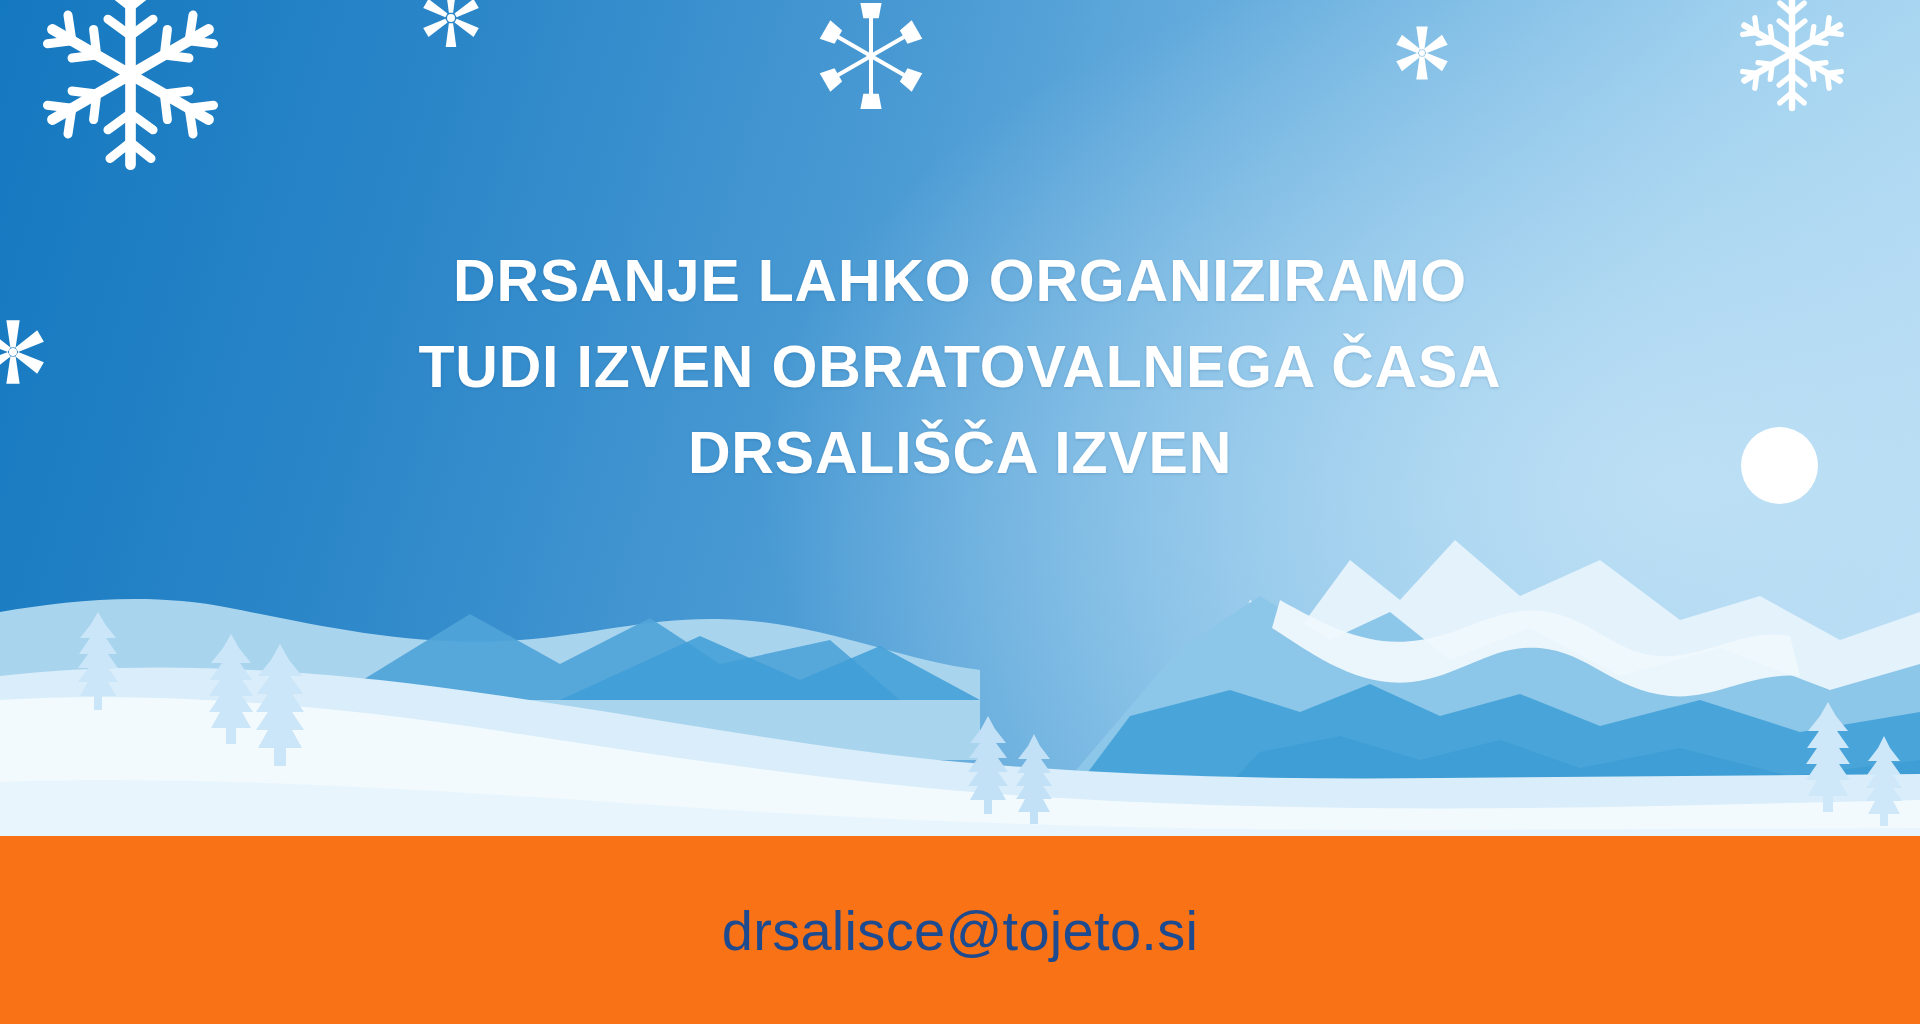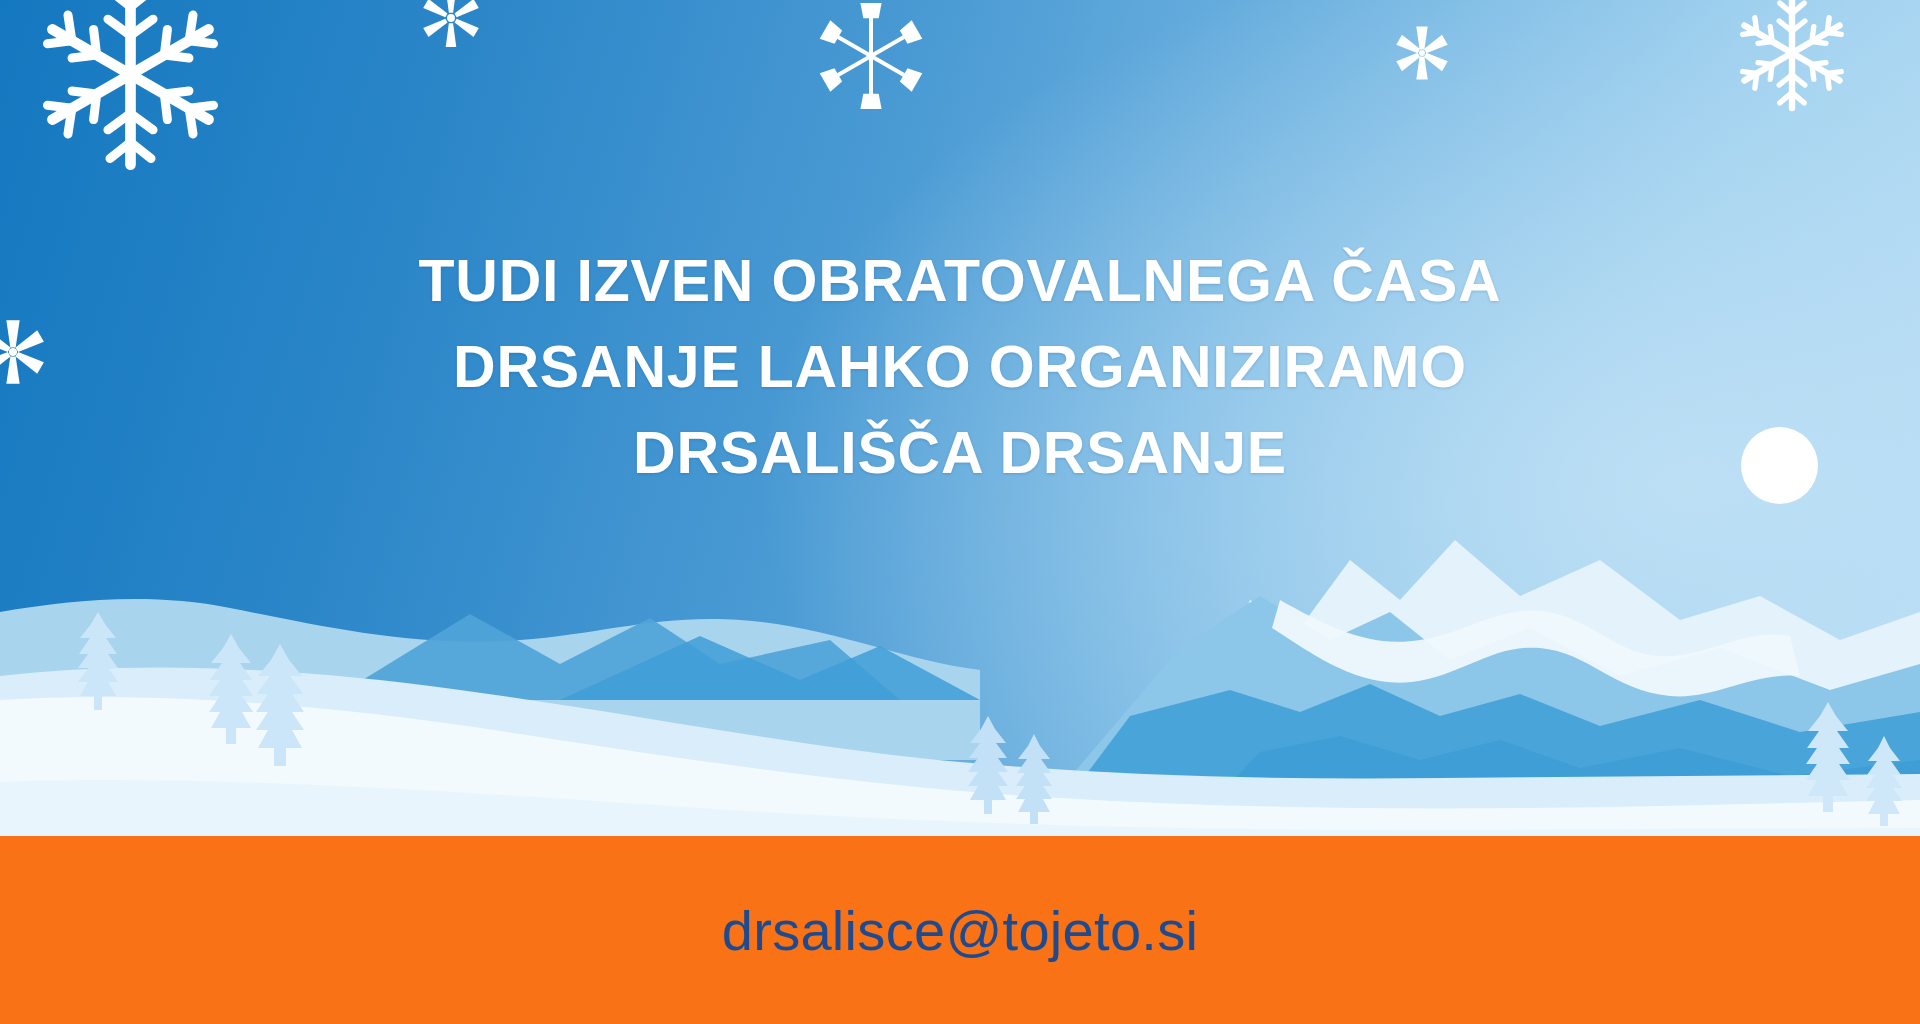--- a/index.html
+++ b/index.html
@@ -369,22 +369,22 @@
                      L1890,748 L1900,761 L1891,761 L1901,775 L1893,775 L1902,788 L1893,788 L1902,801 L1893,801 L1900,814 Z"></path>
             <rect x="1880" y="812" width="8" height="14"></rect>
           </g>
         </g>
 
       </g>
     </svg>
   </div>
 
   <div id="headline">
+    <span class="hl-line">DRSANJE LAHKO ORGANIZIRAMO</span>
     <span class="hl-line">TUDI IZVEN OBRATOVALNEGA ČASA</span>
-    <span class="hl-line">DRSANJE LAHKO ORGANIZIRAMO</span>
-    <span class="hl-line">DRSALIŠČA DRSANJE</span>
+    <span class="hl-line">DRSALIŠČA IZVEN</span>
   </div>
 
   <div id="footer-band">
     <span id="email-text">drsalisce@tojeto.si</span>
   </div>
 
 </div>
 
 </body></html>

